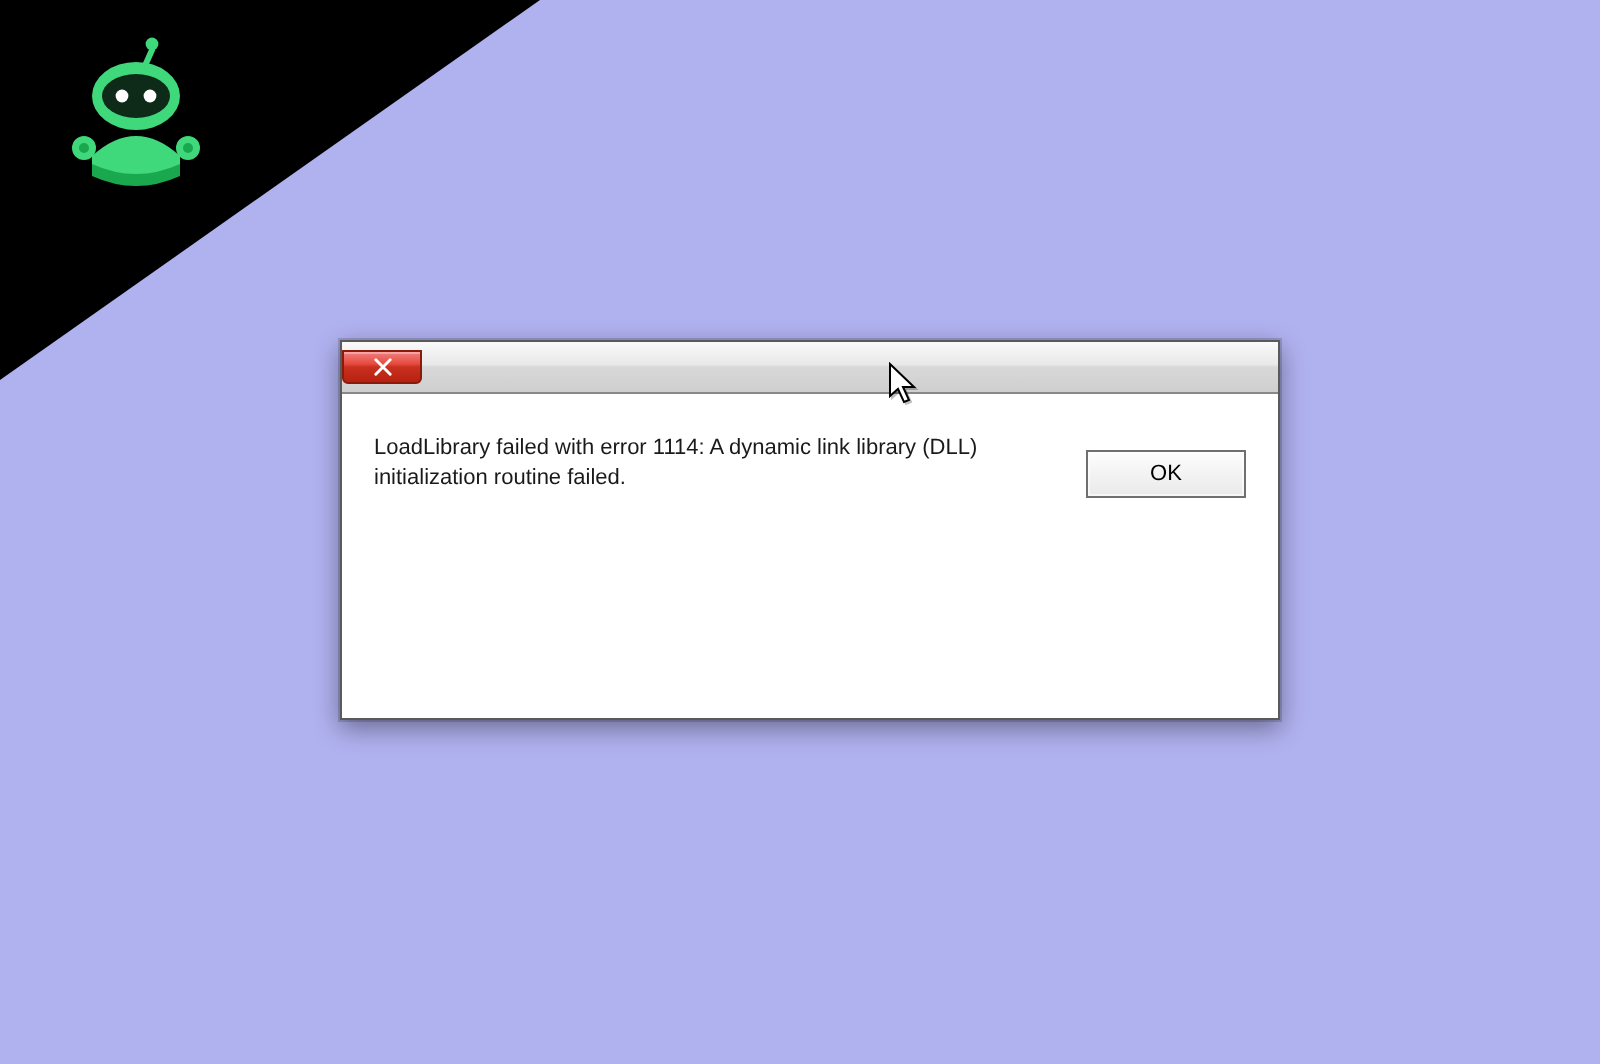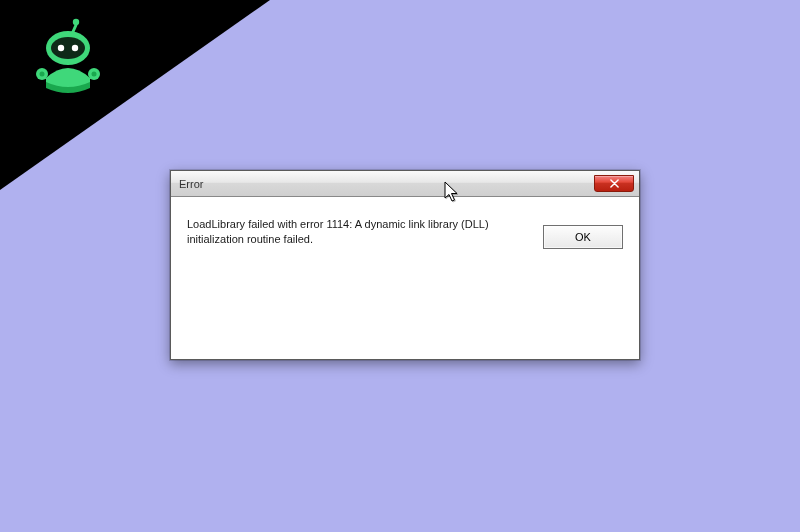--- a/index.html
+++ b/index.html
@@ -150,21 +150,20 @@
 
     <circle cx="14" cy="56" r="6" fill="#3fd87a"></circle>
     <circle cx="66" cy="56" r="6" fill="#3fd87a"></circle>
     <circle cx="14" cy="56" r="2.5" fill="#1aa84e"></circle>
     <circle cx="66" cy="56" r="2.5" fill="#1aa84e"></circle>
   </svg>
 </div>
 
 <div class="dialog">
   <div class="titlebar">
-    <div class="titlebar-title">Error</div>
     <div class="close-btn">
       <svg viewBox="0 0 10 10">
         <path d="M1 1 L9 9 M9 1 L1 9" stroke="#fff" stroke-width="1.6" stroke-linecap="round"></path>
       </svg>
     </div>
   </div>
   <div class="dialog-body">
     <div class="error-message">LoadLibrary failed with error 1114: A dynamic link library (DLL) initialization routine failed.</div>
     <div class="button-row">
       <div class="ok-button">OK</div>

